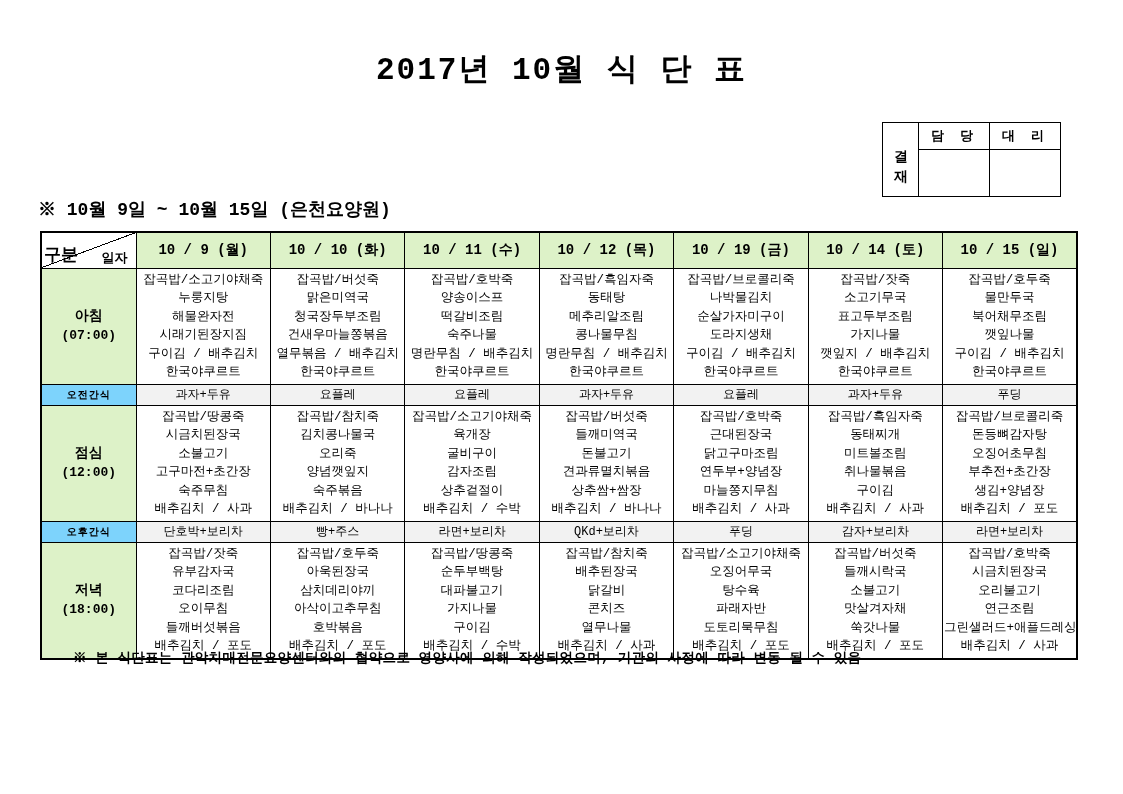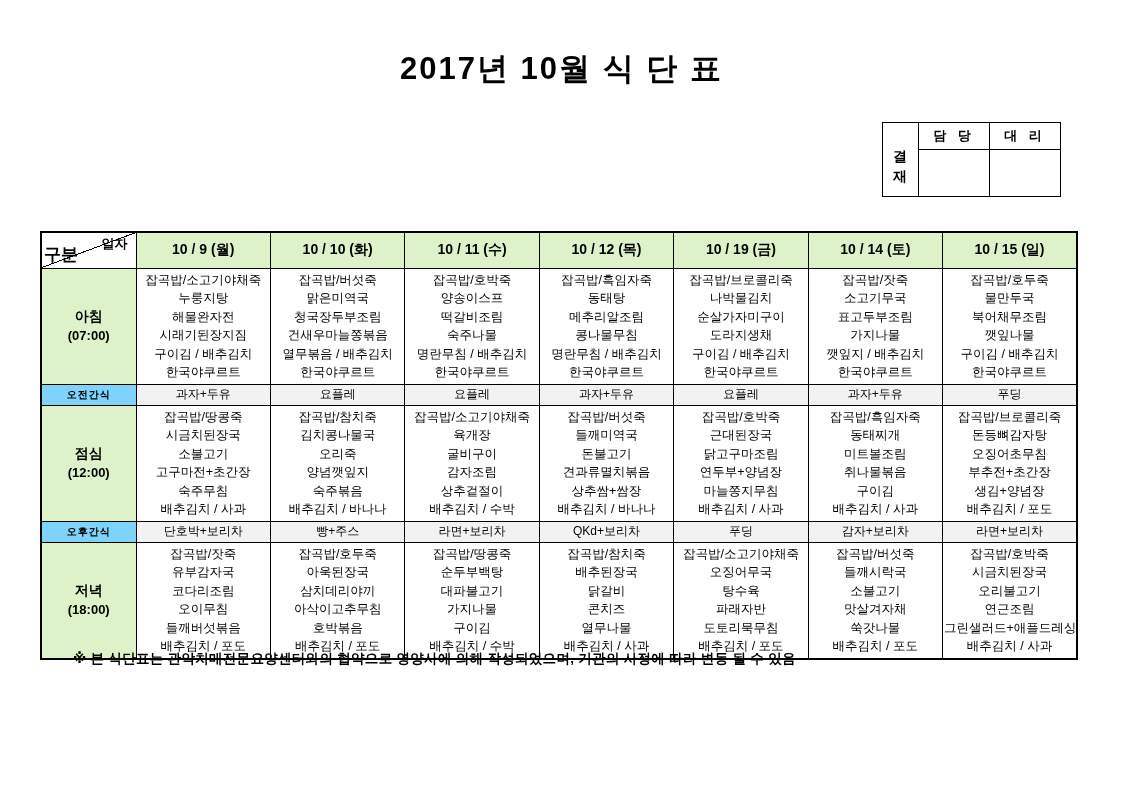--- a/index.html
+++ b/index.html
@@ -1,18 +1,18 @@
 <!DOCTYPE html>
 <html style="--green: #ddf2c8; --gray: #f2f2f2;"><head>
 <meta charset="utf-8">
 <style>
   * { margin:0; padding:0; box-sizing:border-box; }
   html,body { background:#fff; }
   body { font-family:"Liberation Sans","DejaVu Sans",sans-serif; color:#000; }
-  .page { position:relative; width:1123px; height:794px; background:#fff; overflow:hidden; }
+  .page { position:relative; width:1123px; height:794px; background:#fff; overflow:hidden;font-family:Liberation Mono, monospace; }
 
   .title { position:absolute; top:48px; left:0; width:100%; text-align:center;
            font-size:31px; font-weight:700; letter-spacing:2px; }
 
   
   .approval { position:absolute; top:122px; right:62px; border-collapse:collapse; }
   .approval td { border:1px solid #000; text-align:center; vertical-align:middle; }
   .ap-label { width:36px; font-weight:700; font-size:14px;
               writing-mode:vertical-rl; text-orientation:upright; letter-spacing:6px; }
   .ap-head { width:71px; height:27px; font-weight:700; font-size:13px; letter-spacing:4px; }
@@ -24,21 +24,21 @@
   .menu { position:absolute; top:231px; left:40px; width:1038px;
           border-collapse:collapse; table-layout:fixed; border:2px solid #000; }
   .menu th, .menu td { border:1px solid #000; text-align:center; vertical-align:middle; }
   .menu col.c-label { width:95px; }
 
   .corner { position:relative; background:#fff; height:36px; }
   .corner::after { content:""; position:absolute; inset:0;
       background:linear-gradient(to bottom right,
         transparent calc(50% - 1px), #000 calc(50% - 1px),
         #000 calc(50% + 0px), transparent calc(50% + 0px)); }
-  .c-tr { position:absolute; top:2px; right:8px; font-weight:700; font-size:13px; z-index:1;margin-left:44px; }
+  .c-tr { position:absolute; top:16px; right:8px; font-weight:700; font-size:13px; z-index:1;margin-left:44px; }
   .c-bl { position:absolute; bottom:2px; left:2px; font-weight:700; font-size:17px; z-index:1; }
 
   .date-cell { background:var(--green,#ddf2c8); font-weight:700; font-size:14px; }
 
   .meal-label { background:var(--green,#ddf2c8); font-weight:700; font-size:14px; line-height:1.45; }
   .meal-label .time { font-size:13px; }
   .meal-row td.menu-cell { height:112px; font-size:12.5px; padding:2px 1px;margin-left:18px; }
   .row-breakfast td.menu-cell { height:115px; }
   .menu-cell .line { line-height:18.5px; white-space:nowrap; }
 
@@ -63,20 +63,21 @@
         <td class="ap-head">담 당</td>
         <td class="ap-head">대 리</td>
       </tr>
       <tr>
         <td class="ap-blank"></td>
         <td class="ap-blank"></td>
       </tr>
     </tbody>
   </table>
 
+  <div class="subtitle">※ 10월 9일 ~ 10월 15일 (은천요양원)</div>
 
   <table class="menu">
     <colgroup>
       <col class="c-label">
       <col>
         <col>
         <col>
         <col>
         <col>
         <col>

